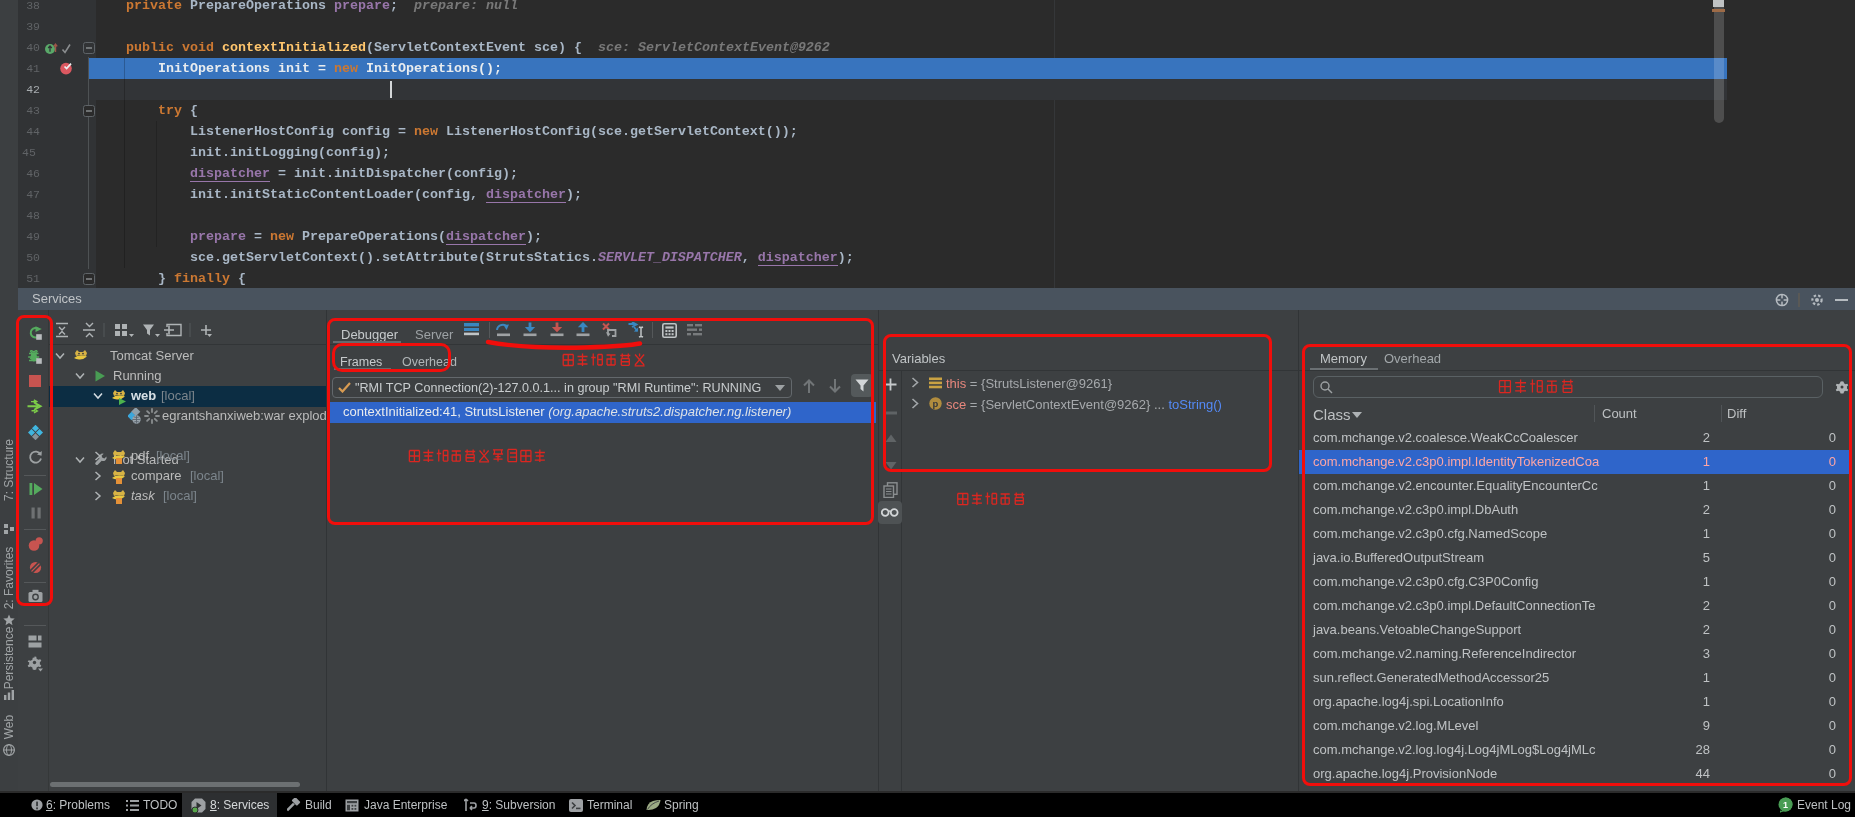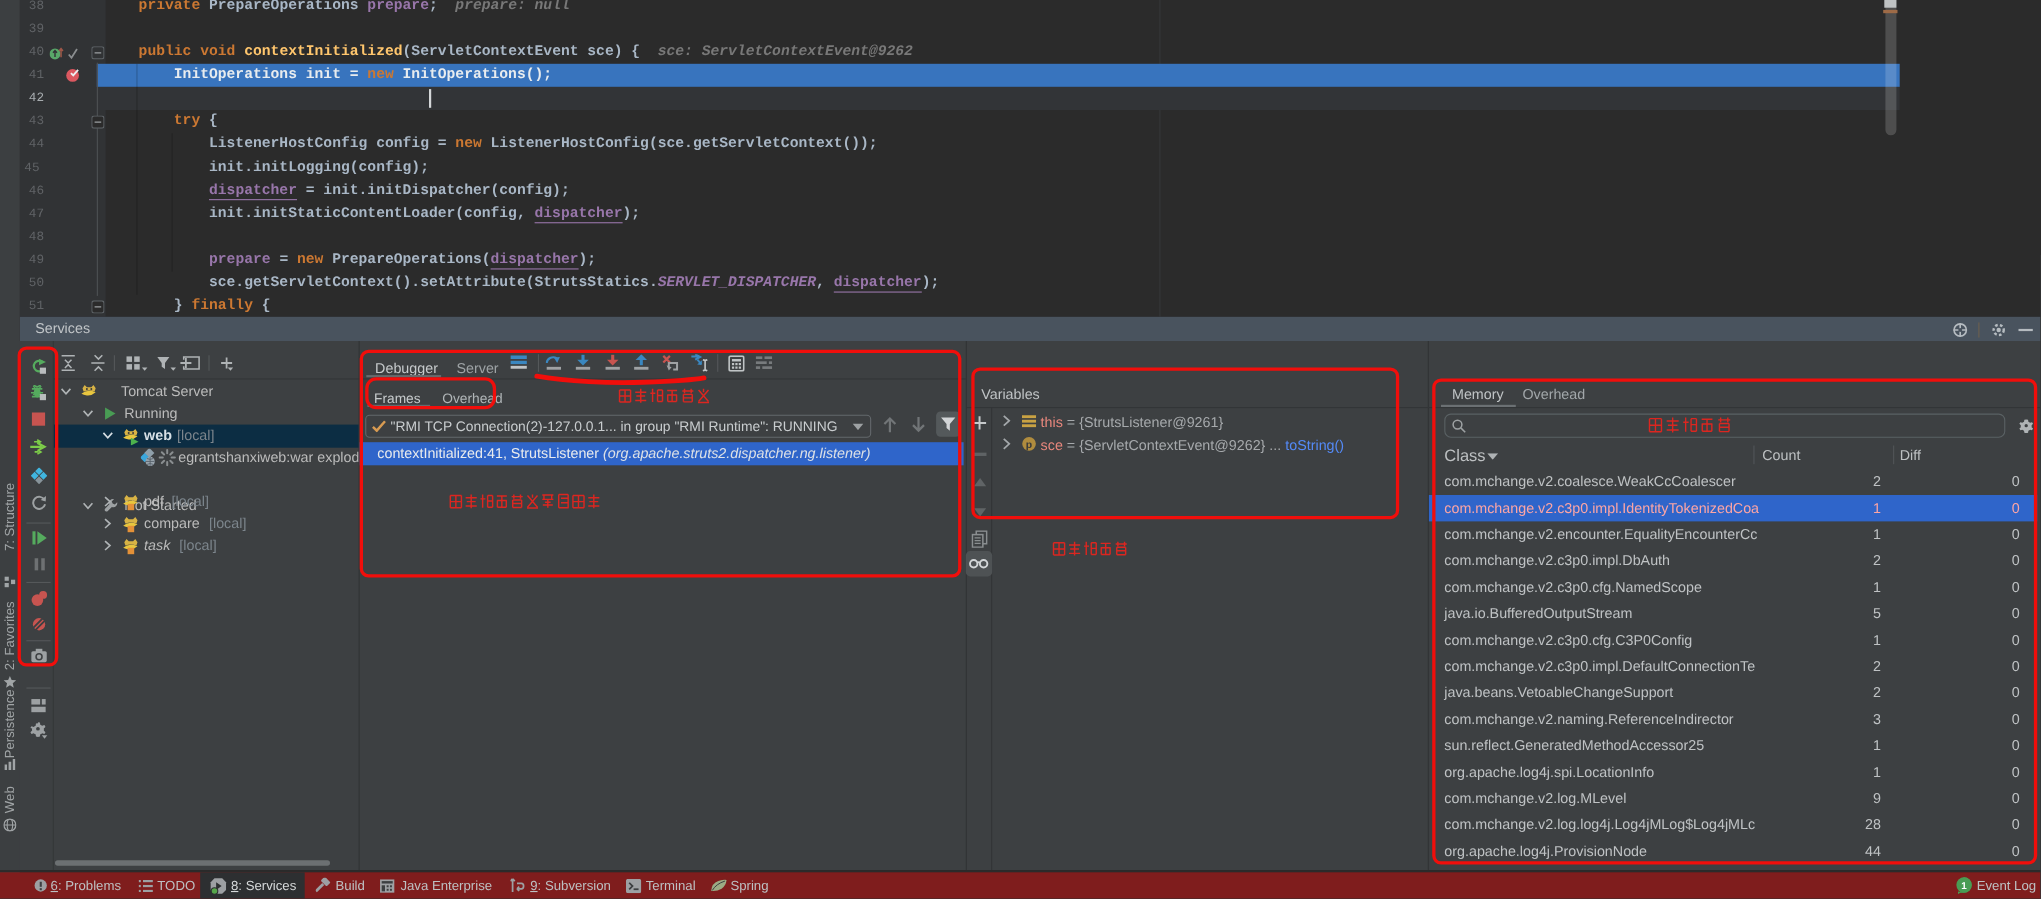--- a/index.html
+++ b/index.html
@@ -632,21 +632,21 @@
     </svg>
   <div class="ab" style="left:9px;top:727px;font-size:12px;color:#a0a4a6;white-space:nowrap;transform:translate(-50%,-50%) rotate(-90deg);">Web</div>
   <svg class="ab" style="left:3px;top:744px;" width="12" height="12">
       <circle cx="6" cy="6" r="5.4" fill="none" stroke="#a0a4a6" stroke-width="1.2"></circle>
       <ellipse cx="6" cy="6" rx="2.5" ry="5.4" fill="none" stroke="#a0a4a6" stroke-width="1"></ellipse>
       <path d="M0.6 6 H11.4" stroke="#a0a4a6" stroke-width="1"></path>
     </svg>
 </div>
 
 <div class="ab" style="left:0;top:791px;width:1855px;height:2px;background:#2b2b2b;"></div>
-<div class="ab" id="statusbar" style="left:0;top:793px;width:1855px;height:24px;background:#7f1d1d;font-size:12px;color:#bdc0c2;">
+<div class="ab" id="statusbar" style="left:0;top:793px;width:1855px;height:24px;background:#000000;font-size:12px;color:#bdc0c2;">
   <svg class="ab" style="left:31px;top:6px;" width="12" height="12">
       <circle cx="6" cy="6" r="5.6" fill="#9da0a3"></circle>
       <rect x="5.1" y="2.6" width="1.9" height="4.6" fill="#3c3f41"></rect>
       <rect x="5.1" y="8.4" width="1.9" height="1.9" fill="#3c3f41"></rect>
     </svg>
   <span class="ab" style="left:46px;top:5px;"><u>6</u>: Problems</span>
   <svg class="ab" style="left:126px;top:7px;" width="13" height="11">
       <g fill="#9da0a3">
         <rect x="0" y="0" width="2" height="2"></rect>
         <rect x="4" y="0" width="9" height="2"></rect>

